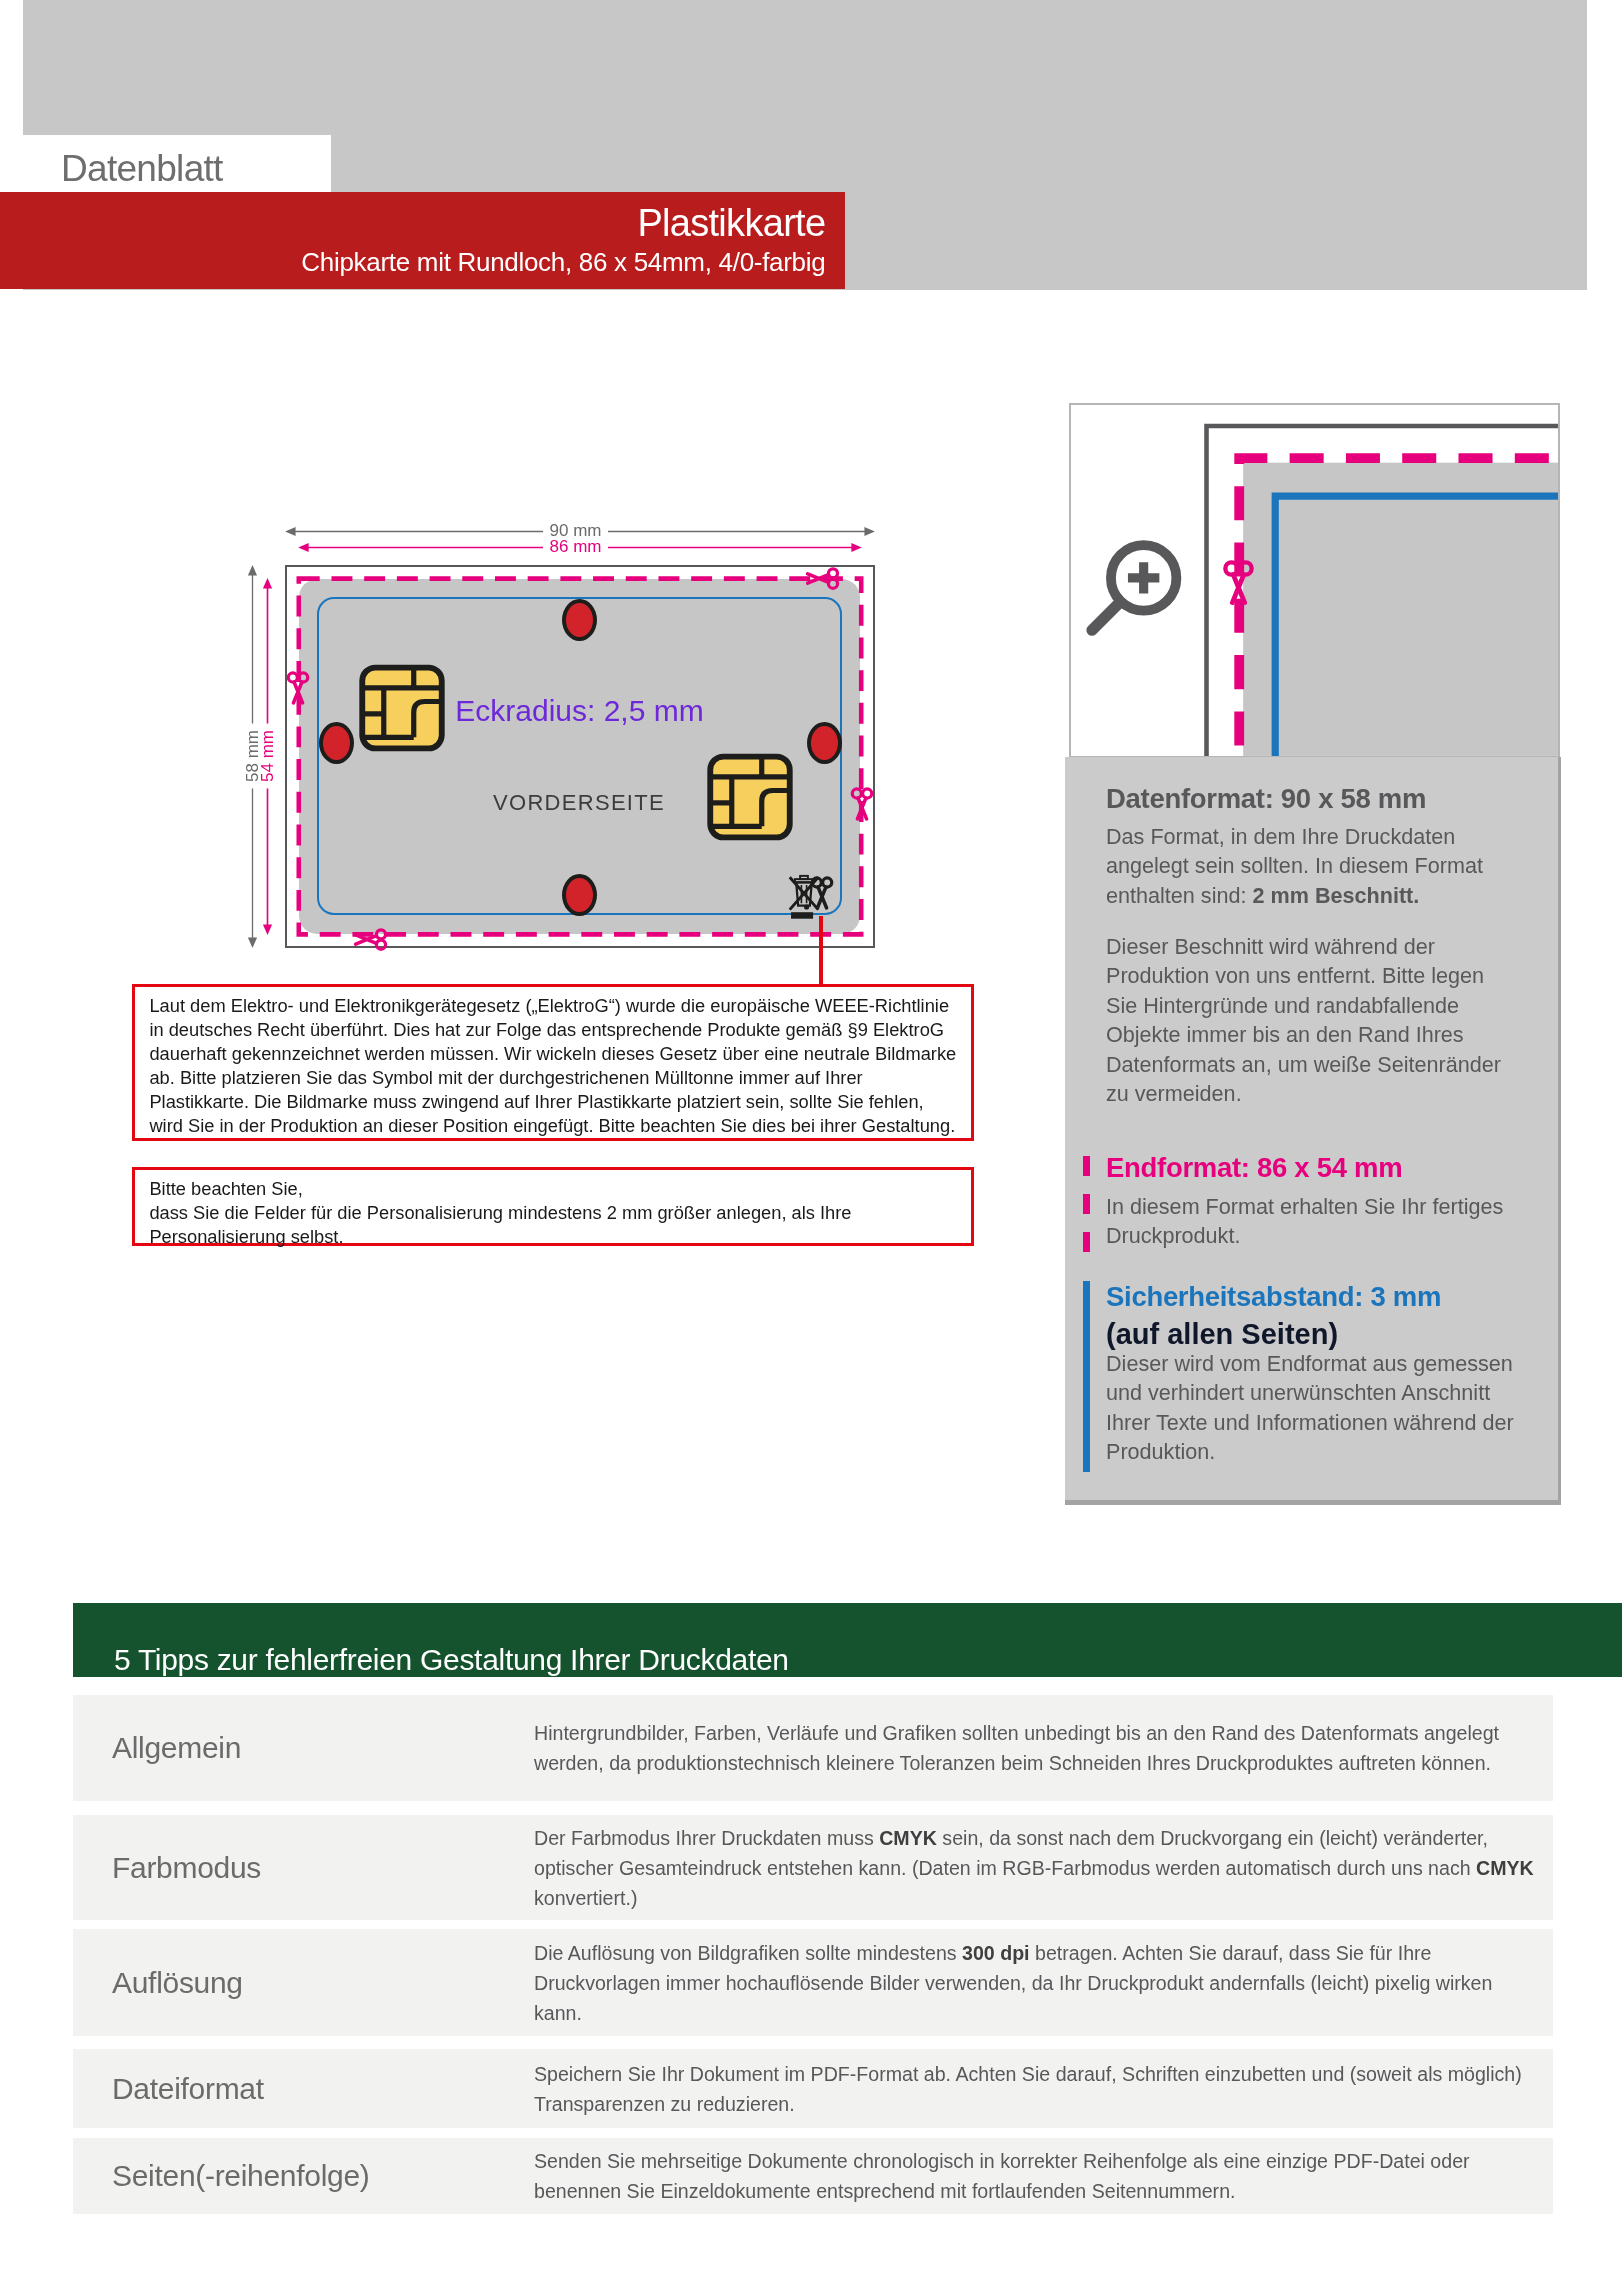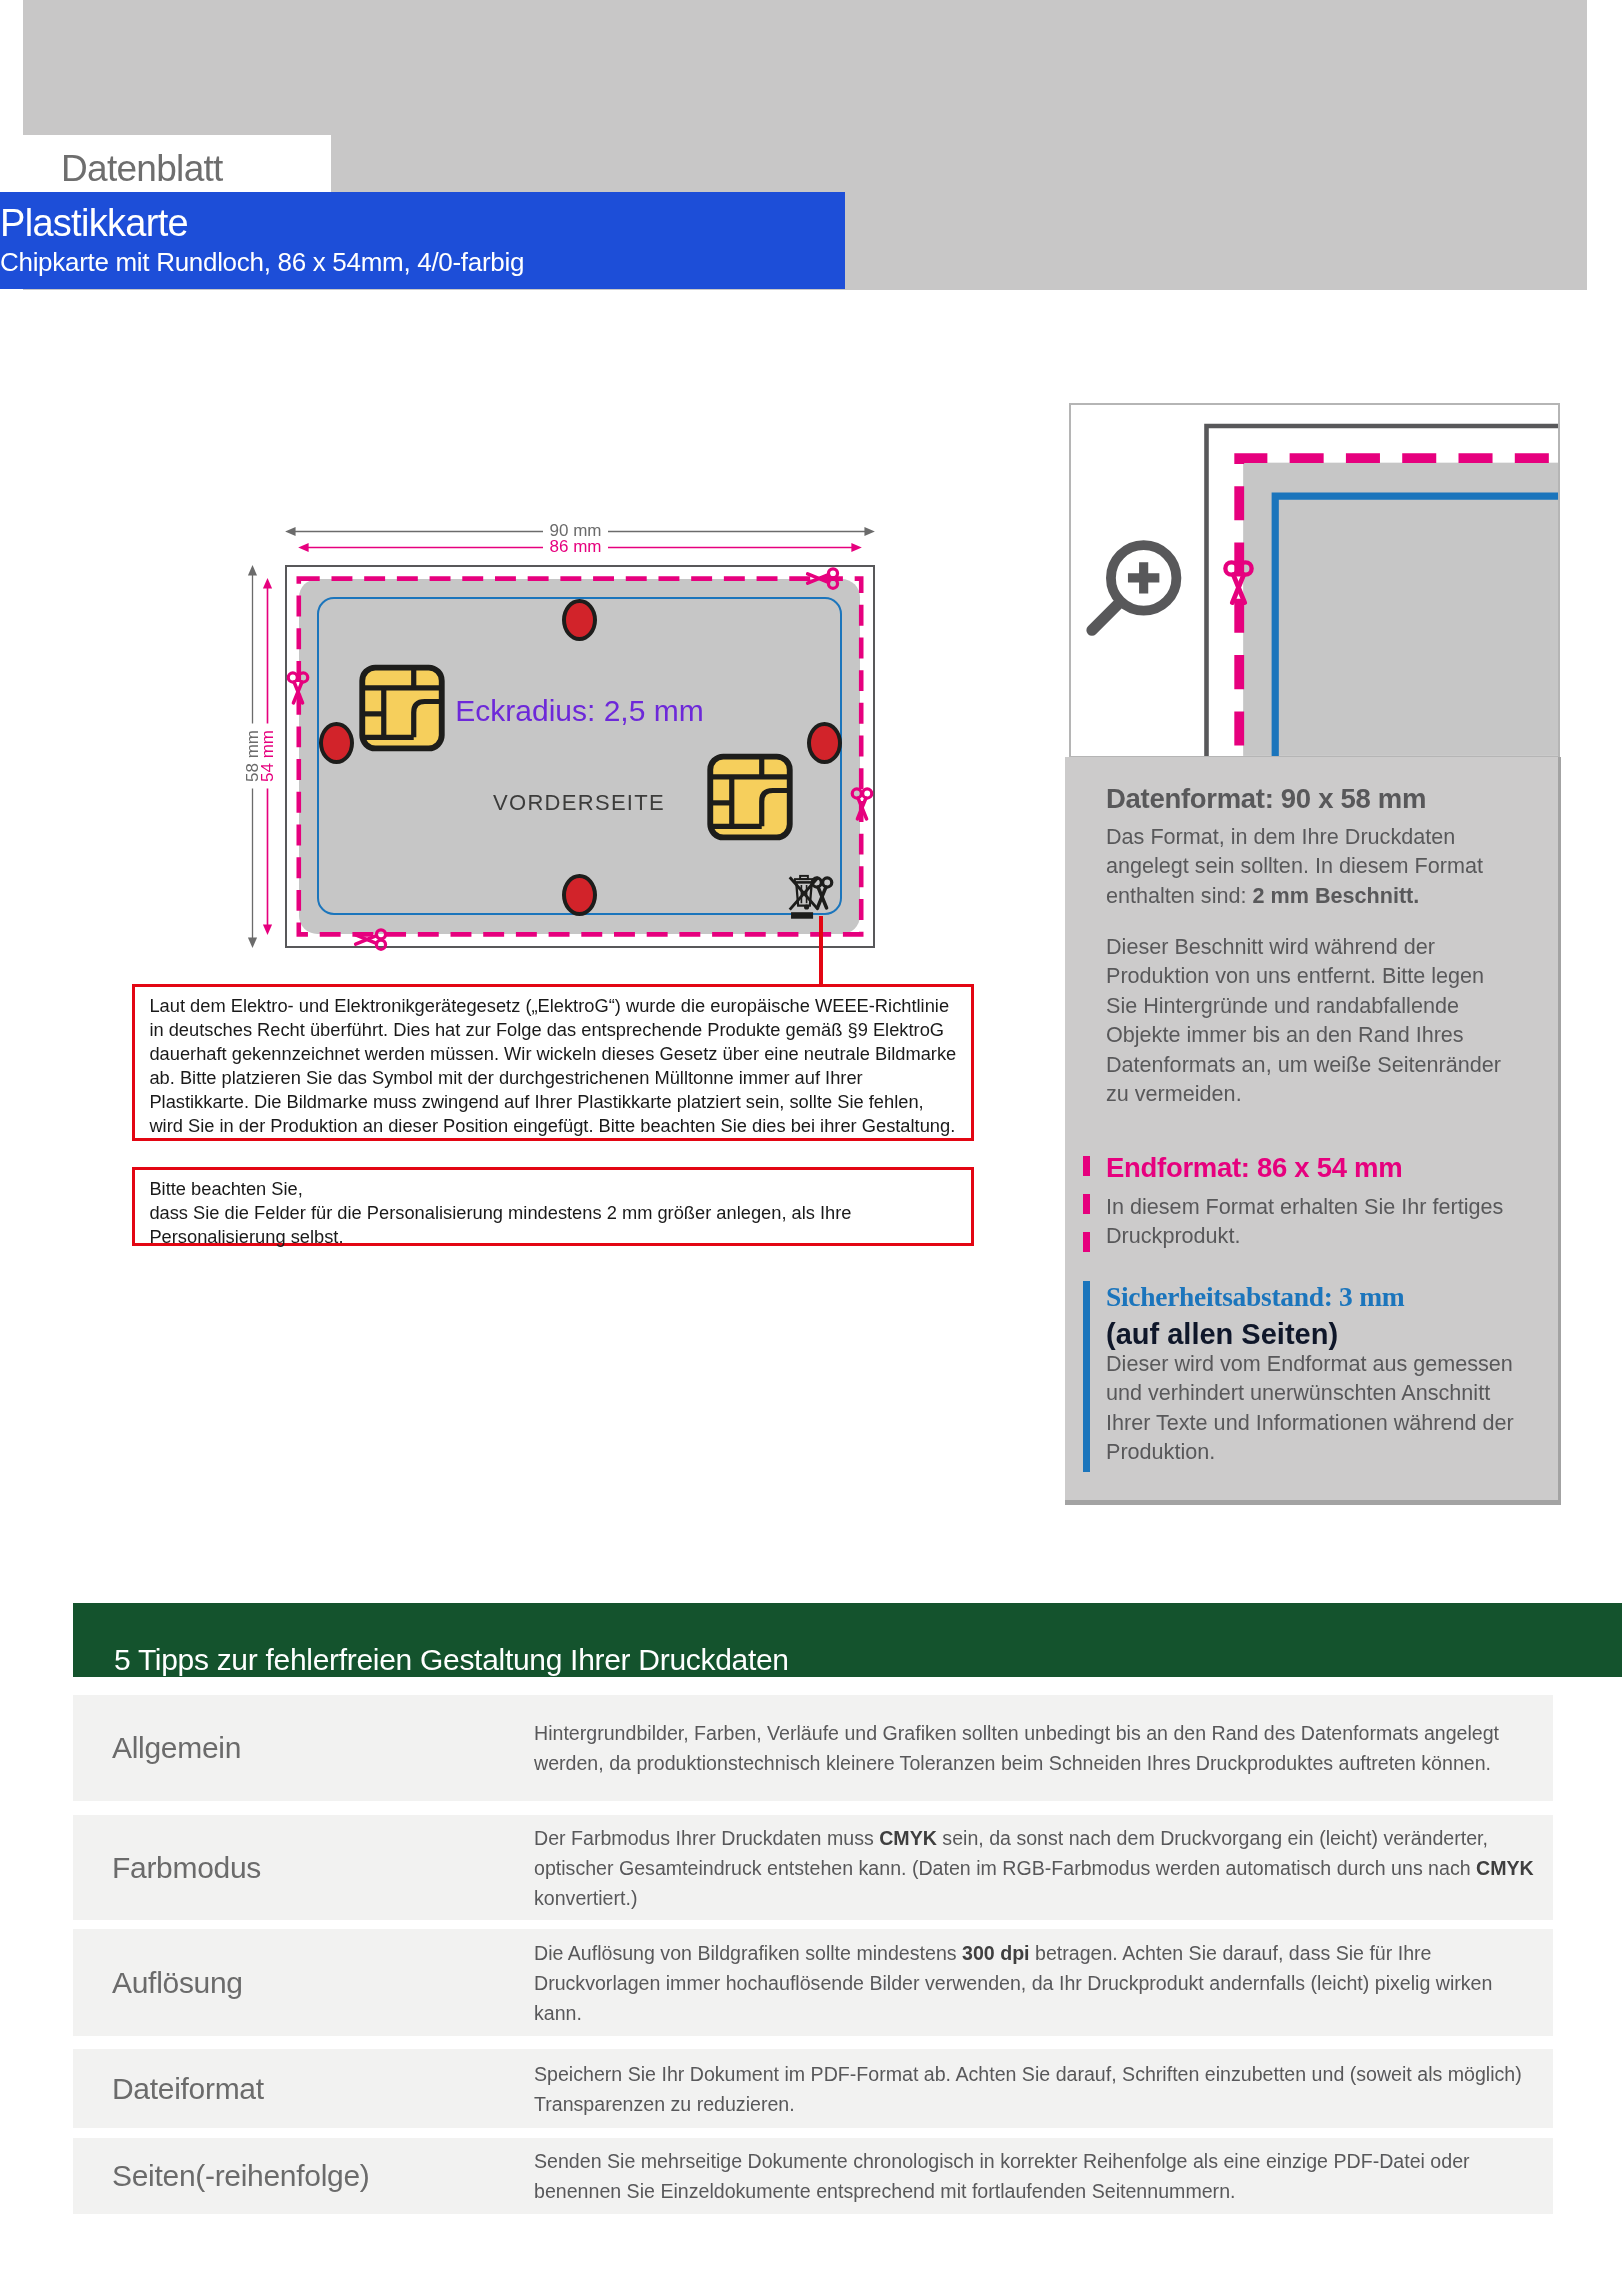--- a/index.html
+++ b/index.html
@@ -4,22 +4,22 @@
 <style>
   html,body{margin:0;padding:0;background:#fff;}
   .page{position:relative;width:1623px;height:2295px;background:#ffffff;overflow:hidden;
         font-family:"Liberation Sans", sans-serif;color:#58585a;}
   .abs{position:absolute;}
   
   .header-bg{left:23px;top:0;width:1564px;height:290px;background:#c8c7c7;}
   .datenblatt-box{left:23px;top:135px;width:308px;height:68px;background:#ffffff;
       display:flex;align-items:center;}
   .datenblatt-box span{padding-left:38px;font-size:37px;font-weight:300;color:#6e6e6e;letter-spacing:-0.7px;}
-  .title-band{left:0;top:192px;width:845px;height:97px;background:#1d4ed8;color:#fff;
-      display:flex;flex-direction:column;justify-content:center;padding-right:0;}
+  .title-band{left:0;top:192px;width:845px;height:97px;background:#b91c1c;color:#fff;
+      display:flex;flex-direction:column;align-items:flex-end;justify-content:center;padding-right:0;}
   .title-band .t1{font-size:38px;font-weight:300;line-height:43px;padding-right:19.6px;letter-spacing:-0.7px;}
   .title-band .t2{font-size:26px;font-weight:300;line-height:34px;padding-right:19.6px;letter-spacing:-0.3px;}
   
   .dim-label{position:absolute;background:#ffffff;font-size:17px;padding:0 6.5px;white-space:nowrap;}
   .gray-t{color:#6b6b6b;}
   .magenta-t{color:#e6007e;}
   .bleed-rect{left:285px;top:565px;width:590px;height:383px;border:2.6px solid #58585a;box-sizing:border-box;}
   .card-fill{left:299px;top:579px;width:561px;height:355px;background:#c6c6c6;border-radius:18.3px;}
   .safety-rect{left:317px;top:597px;width:525px;height:318px;border:2.6px solid #1b75bc;
       border-radius:17px;box-sizing:border-box;}
@@ -217,21 +217,21 @@
   <div class="abs format-panel"></div>
   <div class="abs panel-title" style="left:1106px;top:783px;color:#58585a;">Datenformat: 90 x 58 mm</div>
   <div class="abs panel-body" style="left:1106px;top:822px;"><span>Das Format, in dem Ihre Druckdaten angelegt sein sollten. In diesem Format enthalten sind: </span><b>2 mm Beschnitt.</b></div>
   <div class="abs panel-body" style="left:1106px;top:932px;">Dieser Beschnitt wird während der Produktion von uns entfernt. Bitte legen Sie Hintergründe und randabfallende Objekte immer bis an den Rand Ihres Datenformats an, um weiße Seitenränder zu vermeiden.</div>
 
   <div class="abs magenta-dashes"></div>
   <div class="abs panel-title magenta-t" style="left:1106px;top:1152px;">Endformat: 86 x 54 mm</div>
   <div class="abs panel-body" style="left:1106px;top:1192px;">In diesem Format erhalten Sie Ihr fertiges Druckprodukt.</div>
 
   <div class="abs blue-bar"></div>
-  <div class="abs panel-title" style="left:1106px;top:1281px;color:#1b75bc;font-family:Liberation Serif, serif;">Sicherheitsabstand: 3 mm</div>
+  <div class="abs panel-title" style="left:1106px;top:1281px;color:#1b75bc;">Sicherheitsabstand: 3 mm</div>
   <div class="abs" style="left:1106px;top:1318px;font-size:29px;font-weight:700;color:#0f172a;">(auf allen Seiten)</div>
   <div class="abs panel-body" style="left:1106px;top:1349px;">Dieser wird vom Endformat aus gemessen und verhindert unerwünschten Anschnitt Ihrer Texte und Informationen während der Produktion.</div>
 
   <div class="abs tips-title-band">
     <span>5 Tipps zur fehlerfreien Gestaltung Ihrer Druckdaten</span>
   </div>
 
   <div class="abs tip-row" style="top:1695px;height:106px;">
     <div class="tip-label">Allgemein</div>
     <div class="tip-body"><span>Hintergrundbilder, Farben, Verläufe und Grafiken sollten unbedingt bis an den Rand des Datenformats angelegt werden, da produktionstechnisch kleinere Toleranzen beim Schneiden Ihres Druckproduktes auftreten können.</span></div>

